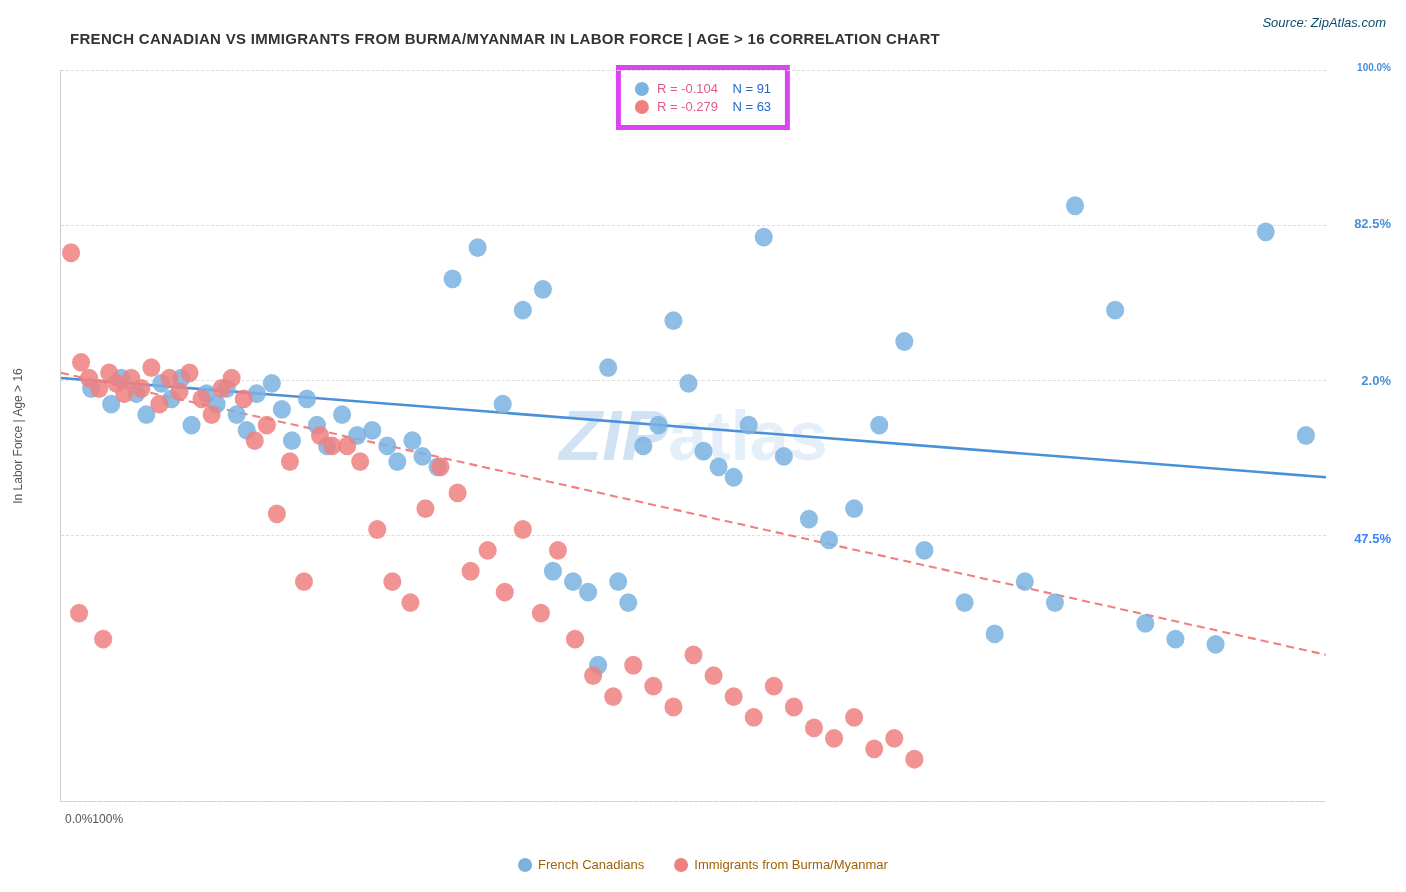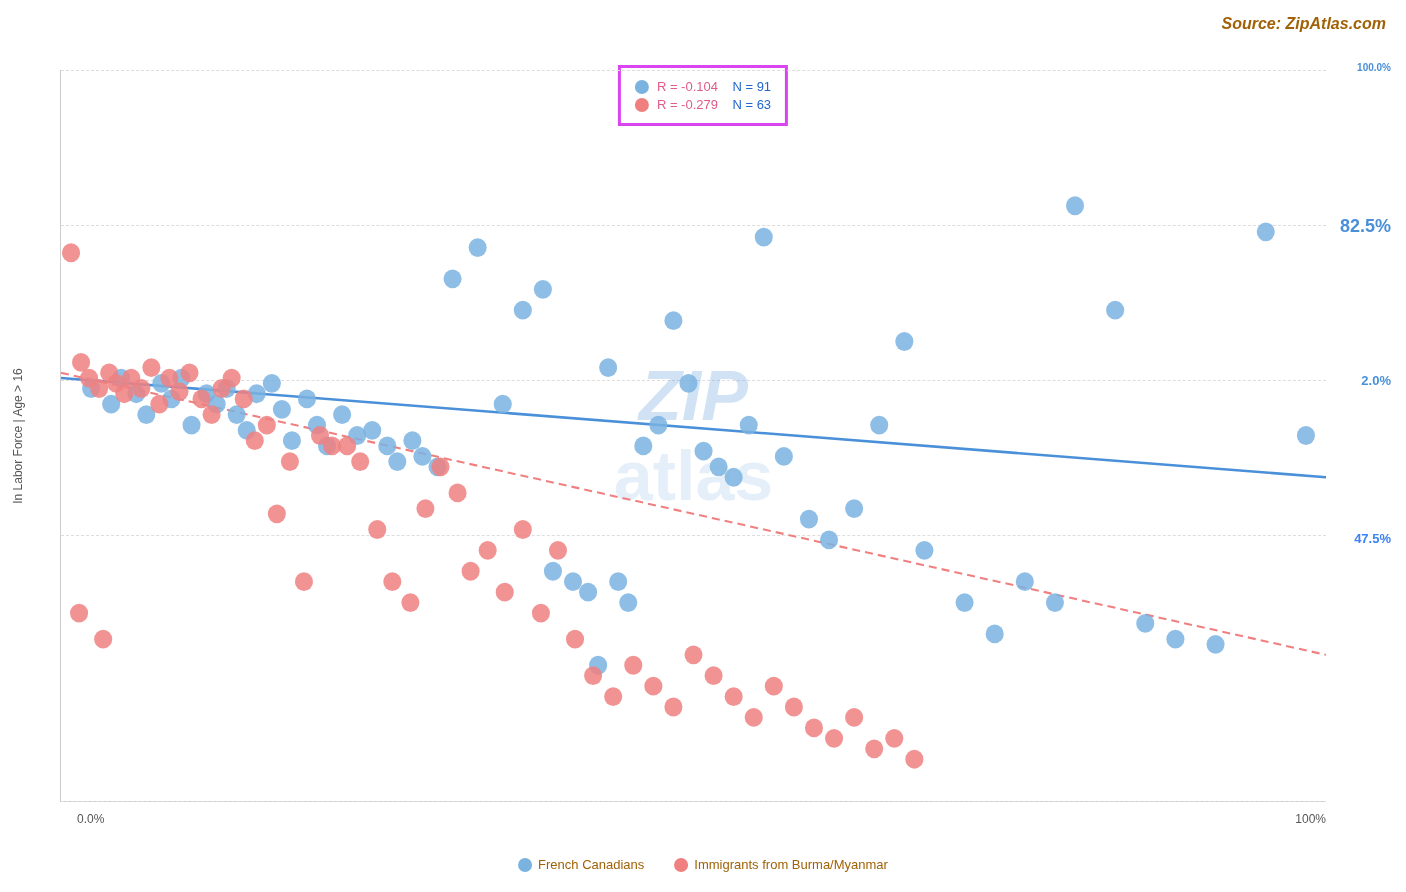--- a/index.html
+++ b/index.html
@@ -21,24 +21,23 @@
       font-weight: bold;
       color: #333;
       text-align: left;
       padding: 10px 20px 5px 60px;
       letter-spacing: 0.3px;
     }
     .source {
       position: absolute;
       top: 15px;
       right: 20px;
-      font-size: 16px;
-      color: #a16207;
+      font-size: 13px;
+      color: #0c4a6e;
       font-style: italic;
-      font-weight: bold;
     }
     .chart-area {
       position: absolute;
       left: 60px;
       top: 70px;
       right: 80px;
       bottom: 90px;
       border-left: 1.5px solid #ccc;
       border-bottom: 1.5px solid #ccc;
     }
@@ -46,21 +45,21 @@
       position: absolute;
       left: 0;
       right: 0;
       border-top: 1px dashed #ddd;
     }
     .legend-box {
       position: absolute;
       top: 65px;
       left: 50%;
       transform: translateX(-50%);
-      border: 3px solid #d946ef;
+      border: 5px solid #d946ef;
       padding: 8px 14px;
       background: white;
       font-size: 13px;
     }
     .legend-row {
       display: flex;
       align-items: center;
       margin: 3px 0;
       gap: 8px;
     }
@@ -100,20 +99,21 @@
       top: 0;
       left: 0;
       width: 100%;
       height: 100%;
     }
   </style>
 </head>
 <body>
 
 <div class="chart-container">
+  <div class="title">FRENCH CANADIAN VS IMMIGRANTS FROM BURMA/MYANMAR IN LABOR FORCE | AGE &gt; 16 CORRELATION CHART</div>
   <div class="source">Source: ZipAtlas.com</div>
 
   <div style="position:absolute; left:8px; top:70px; bottom:90px; width:20px; display:flex; align-items:center; justify-content:center;">
     <div style="font-size:12px; color:#555; white-space:nowrap; transform:rotate(-90deg); transform-origin:center center; width:200px; text-align:center;">In Labor Force | Age &gt; 16</div>
   </div>
 
   <div class="legend-box">
     <div class="legend-row">
       <div class="legend-dot" style="background:#7ab3e0;"></div>
       <span class="legend-text">
@@ -136,21 +136,21 @@
 
     <div class="grid-line-h" style="top:0%;"></div>
     <div class="grid-line-h" style="top:21.2%;"></div>
     <div class="grid-line-h" style="top:42.4%;"></div>
     <div class="grid-line-h" style="top:63.6%;"></div>
     <div class="grid-line-h" style="top:100%;"></div>
 
     <div style="
       position:absolute; top:50%; left:50%; transform:translate(-50%,-50%);
       font-size:70px; font-weight:bold; white-space:nowrap; pointer-events:none; user-select:none;
-      display:flex; align-items:center; gap:0;flex-direction:column;">
+      display:flex; align-items:center; gap:0;">
       <span style="font-style:italic; color:rgba(100,160,220,0.3);">ZIP</span>
       <span style="font-style:normal; color:rgba(150,190,230,0.25);">atlas</span>
     </div>
 
     <svg class="scatter" viewBox="0 0 1260 700" preserveAspectRatio="none">
 
       <line x1="0" y1="295" x2="1260" y2="390" stroke="#4a90d9" stroke-width="2.5"></line>
 
       <line x1="0" y1="290" x2="1260" y2="560" stroke="#f08080" stroke-width="2" stroke-dasharray="8,5"></line>
 
@@ -281,26 +281,26 @@
       <circle cx="750" cy="630" r="9" fill="#f08080" fill-opacity="0.85"></circle>
       <circle cx="770" cy="640" r="9" fill="#f08080" fill-opacity="0.85"></circle>
       <circle cx="790" cy="620" r="9" fill="#f08080" fill-opacity="0.85"></circle>
       <circle cx="810" cy="650" r="9" fill="#f08080" fill-opacity="0.85"></circle>
       <circle cx="830" cy="640" r="9" fill="#f08080" fill-opacity="0.85"></circle>
       <circle cx="850" cy="660" r="9" fill="#f08080" fill-opacity="0.85"></circle>
     </svg>
 
     <div style="position:absolute; right:-65px; top:0; bottom:0;">
       <span style="position:absolute; top:-8px; right:0; font-size:10px; color:#4a90d9; font-weight:bold;">100.0%</span>
-      <span style="position:absolute; top:20%; right:0; font-size:18px; color:#4a90d9; font-weight:bold;">82.5%</span>
+      <span style="position:absolute; top:20%; right:0; font-size:13px; color:#4a90d9; font-weight:bold;">82.5%</span>
       <span style="position:absolute; top:41.5%; right:0; font-size:13px; color:#4a90d9; font-weight:bold;">2.0%</span>
       <span style="position:absolute; top:63%; right:0; font-size:13px; color:#3b82f6; font-weight:bold;">47.5%</span>
     </div>
 
-    <div style="position:absolute; bottom:-25px; left:16px; right:0; display:flex; justify-content:space-between;">
+    <div style="position:absolute; bottom:-25px; left:4px; right:0; display:flex; ">
       <span style="font-size:12px; color:#555;">0.0%</span>
       <span style="font-size:12px; color:#555;">100%</span>
     </div>
   </div>
 
   <div class="bottom-legend">
     <div class="bottom-legend-item">
       <div class="bottom-legend-dot" style="background:#7ab3e0;"></div>
       <span>French Canadians</span>
     </div>

